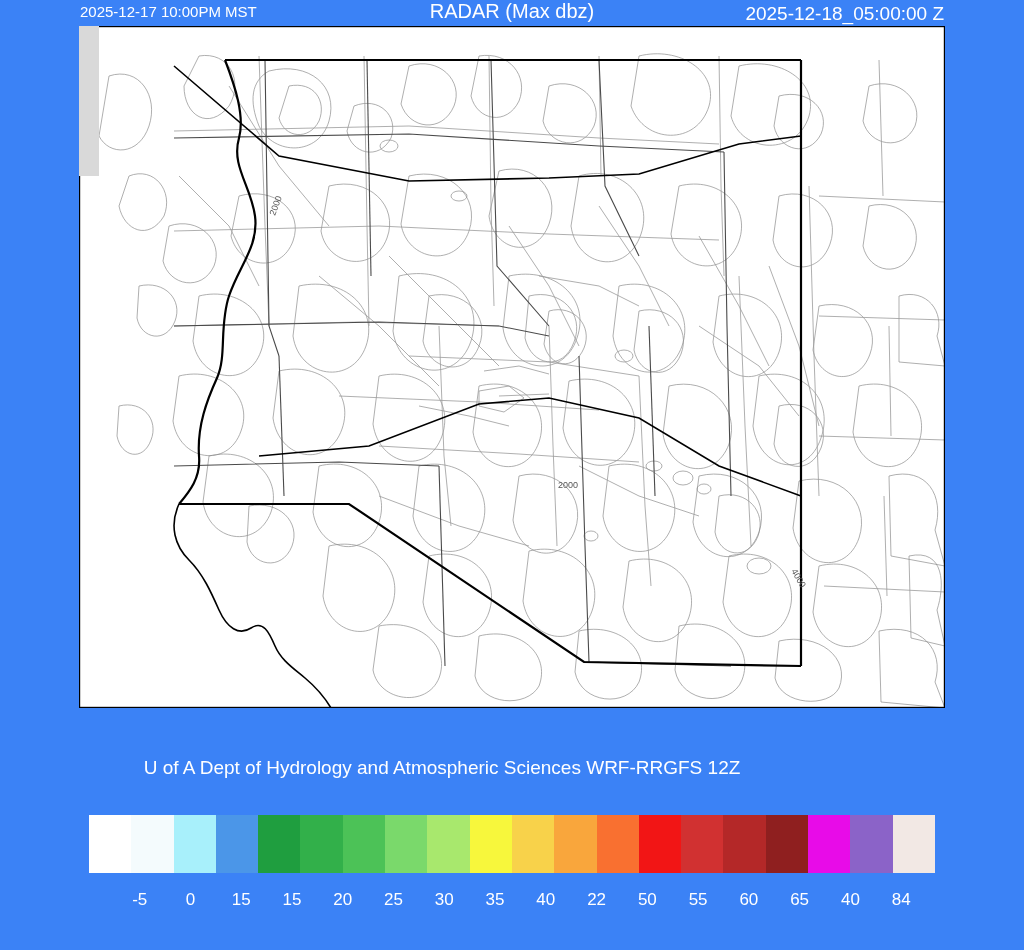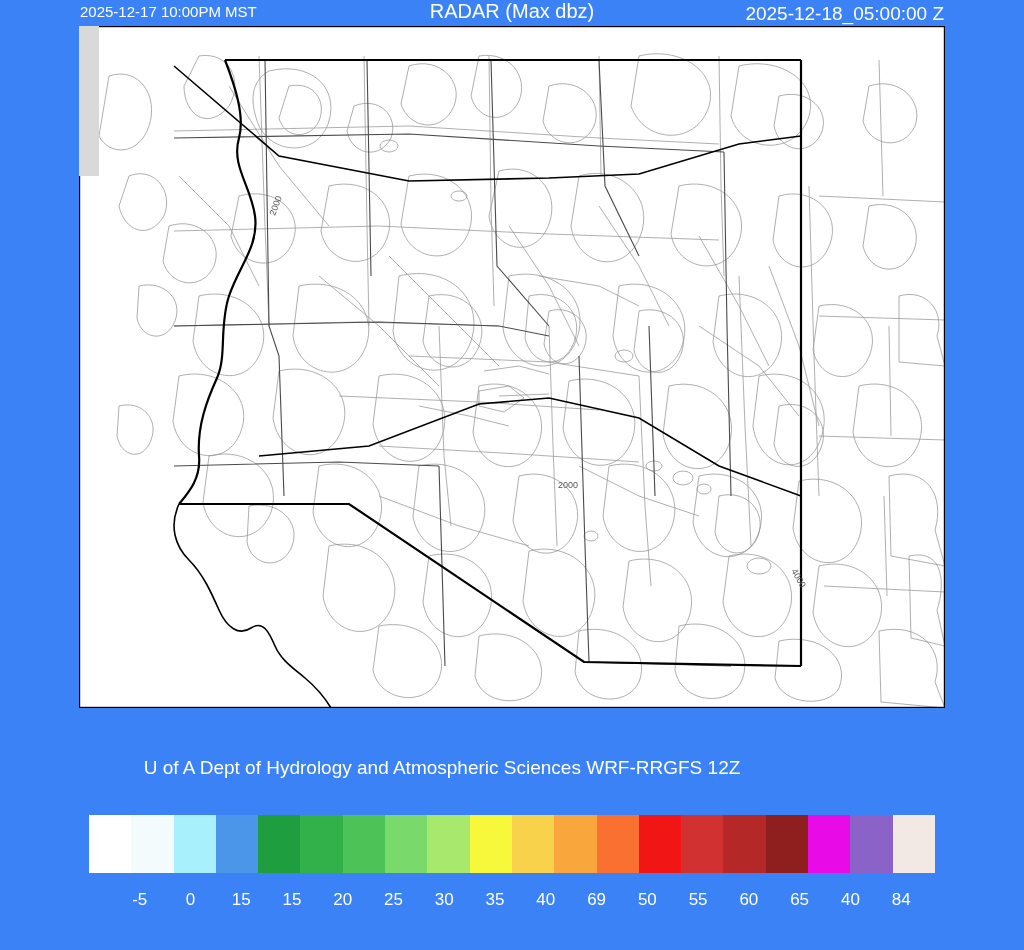--- a/index.html
+++ b/index.html
@@ -341,21 +341,21 @@
   <div class="cb-labels">
       <div class="cb-label" style="left: 6%;">-5</div>
       <div class="cb-label" style="left: 12%;">0</div>
       <div class="cb-label" style="left: 18%;">15</div>
       <div class="cb-label" style="left: 24%;">15</div>
       <div class="cb-label" style="left: 30%;">20</div>
       <div class="cb-label" style="left: 36%;">25</div>
       <div class="cb-label" style="left: 42%;">30</div>
       <div class="cb-label" style="left: 48%;">35</div>
       <div class="cb-label" style="left: 54%;">40</div>
-      <div class="cb-label" style="left: 60%;">69</div>
+      <div class="cb-label" style="left: 60%;">22</div>
       <div class="cb-label" style="left: 66%;">50</div>
       <div class="cb-label" style="left: 72%;">55</div>
       <div class="cb-label" style="left: 78%;">60</div>
       <div class="cb-label" style="left: 84%;">65</div>
       <div class="cb-label" style="left: 90%;">40</div>
       <div class="cb-label" style="left: 96%;">84</div>
     </div>
 
 </div>
 

